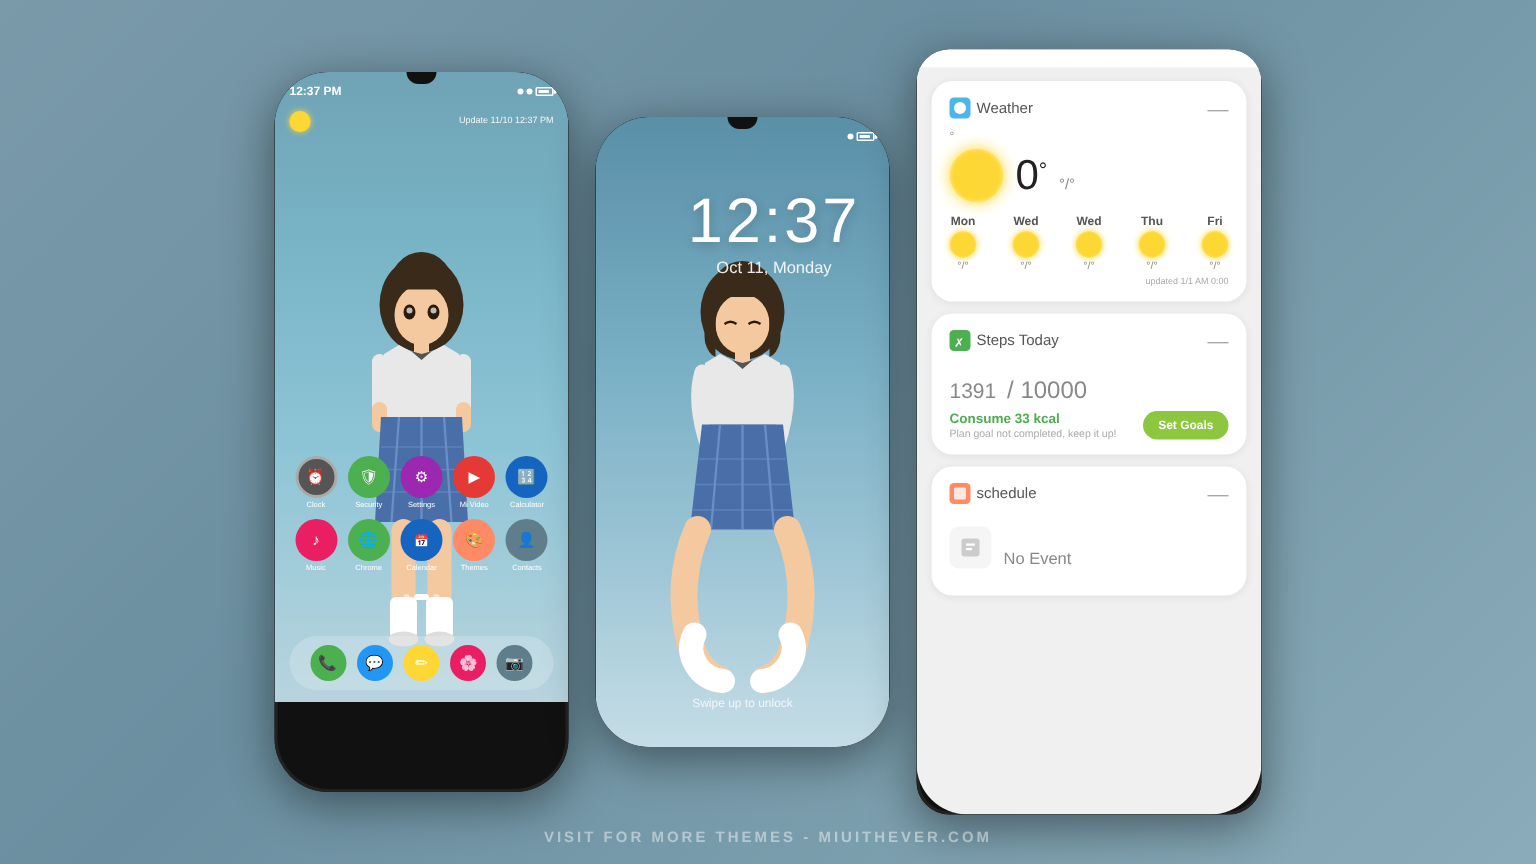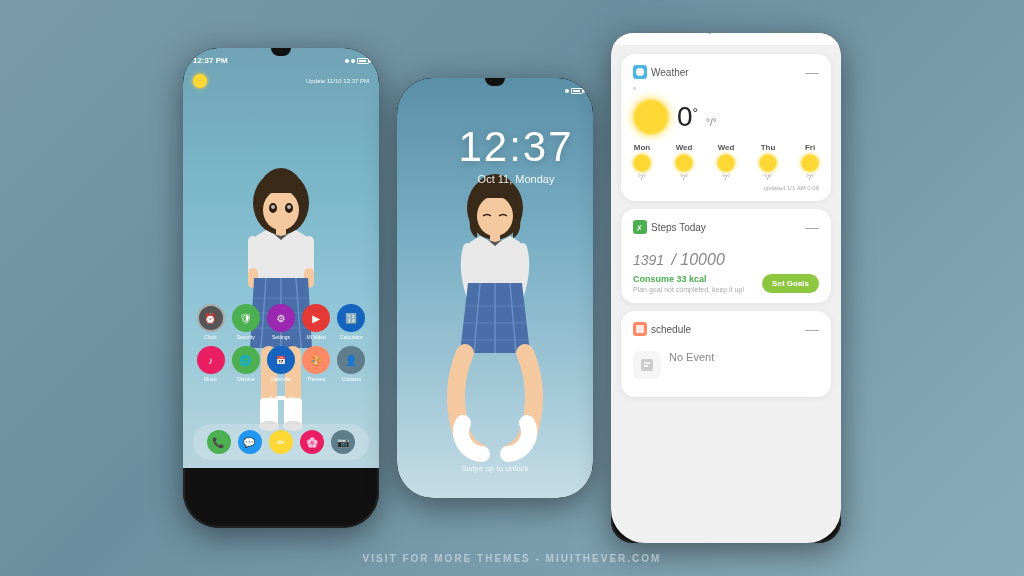--- a/index.html
+++ b/index.html
@@ -423,21 +423,20 @@
       text-align: right;
       margin-top: 4px;
     }
 
     
     .steps-count {
       font-size: 26px;
       font-weight: bold;
       color: #222;
       margin-bottom: 2px;
-      font-style: italic;
     }
 
     .steps-count span {
       font-size: 14px;
       font-weight: normal;
       color: #888;
     }
 
     .steps-kcal {
       font-size: 9px;
@@ -464,21 +463,21 @@
       border-radius: 14px;
       padding: 5px 10px;
       font-size: 8px;
       font-weight: bold;
       cursor: pointer;
     }
 
     
     .no-event {
       display: flex;
-      align-items: flex-start;
+      align-items: flex-end;
       gap: 8px;
       padding: 8px 0;
     }
 
     .no-event-icon {
       width: 28px;
       height: 28px;
       background: #f5f5f5;
       border-radius: 6px;
       display: flex;

